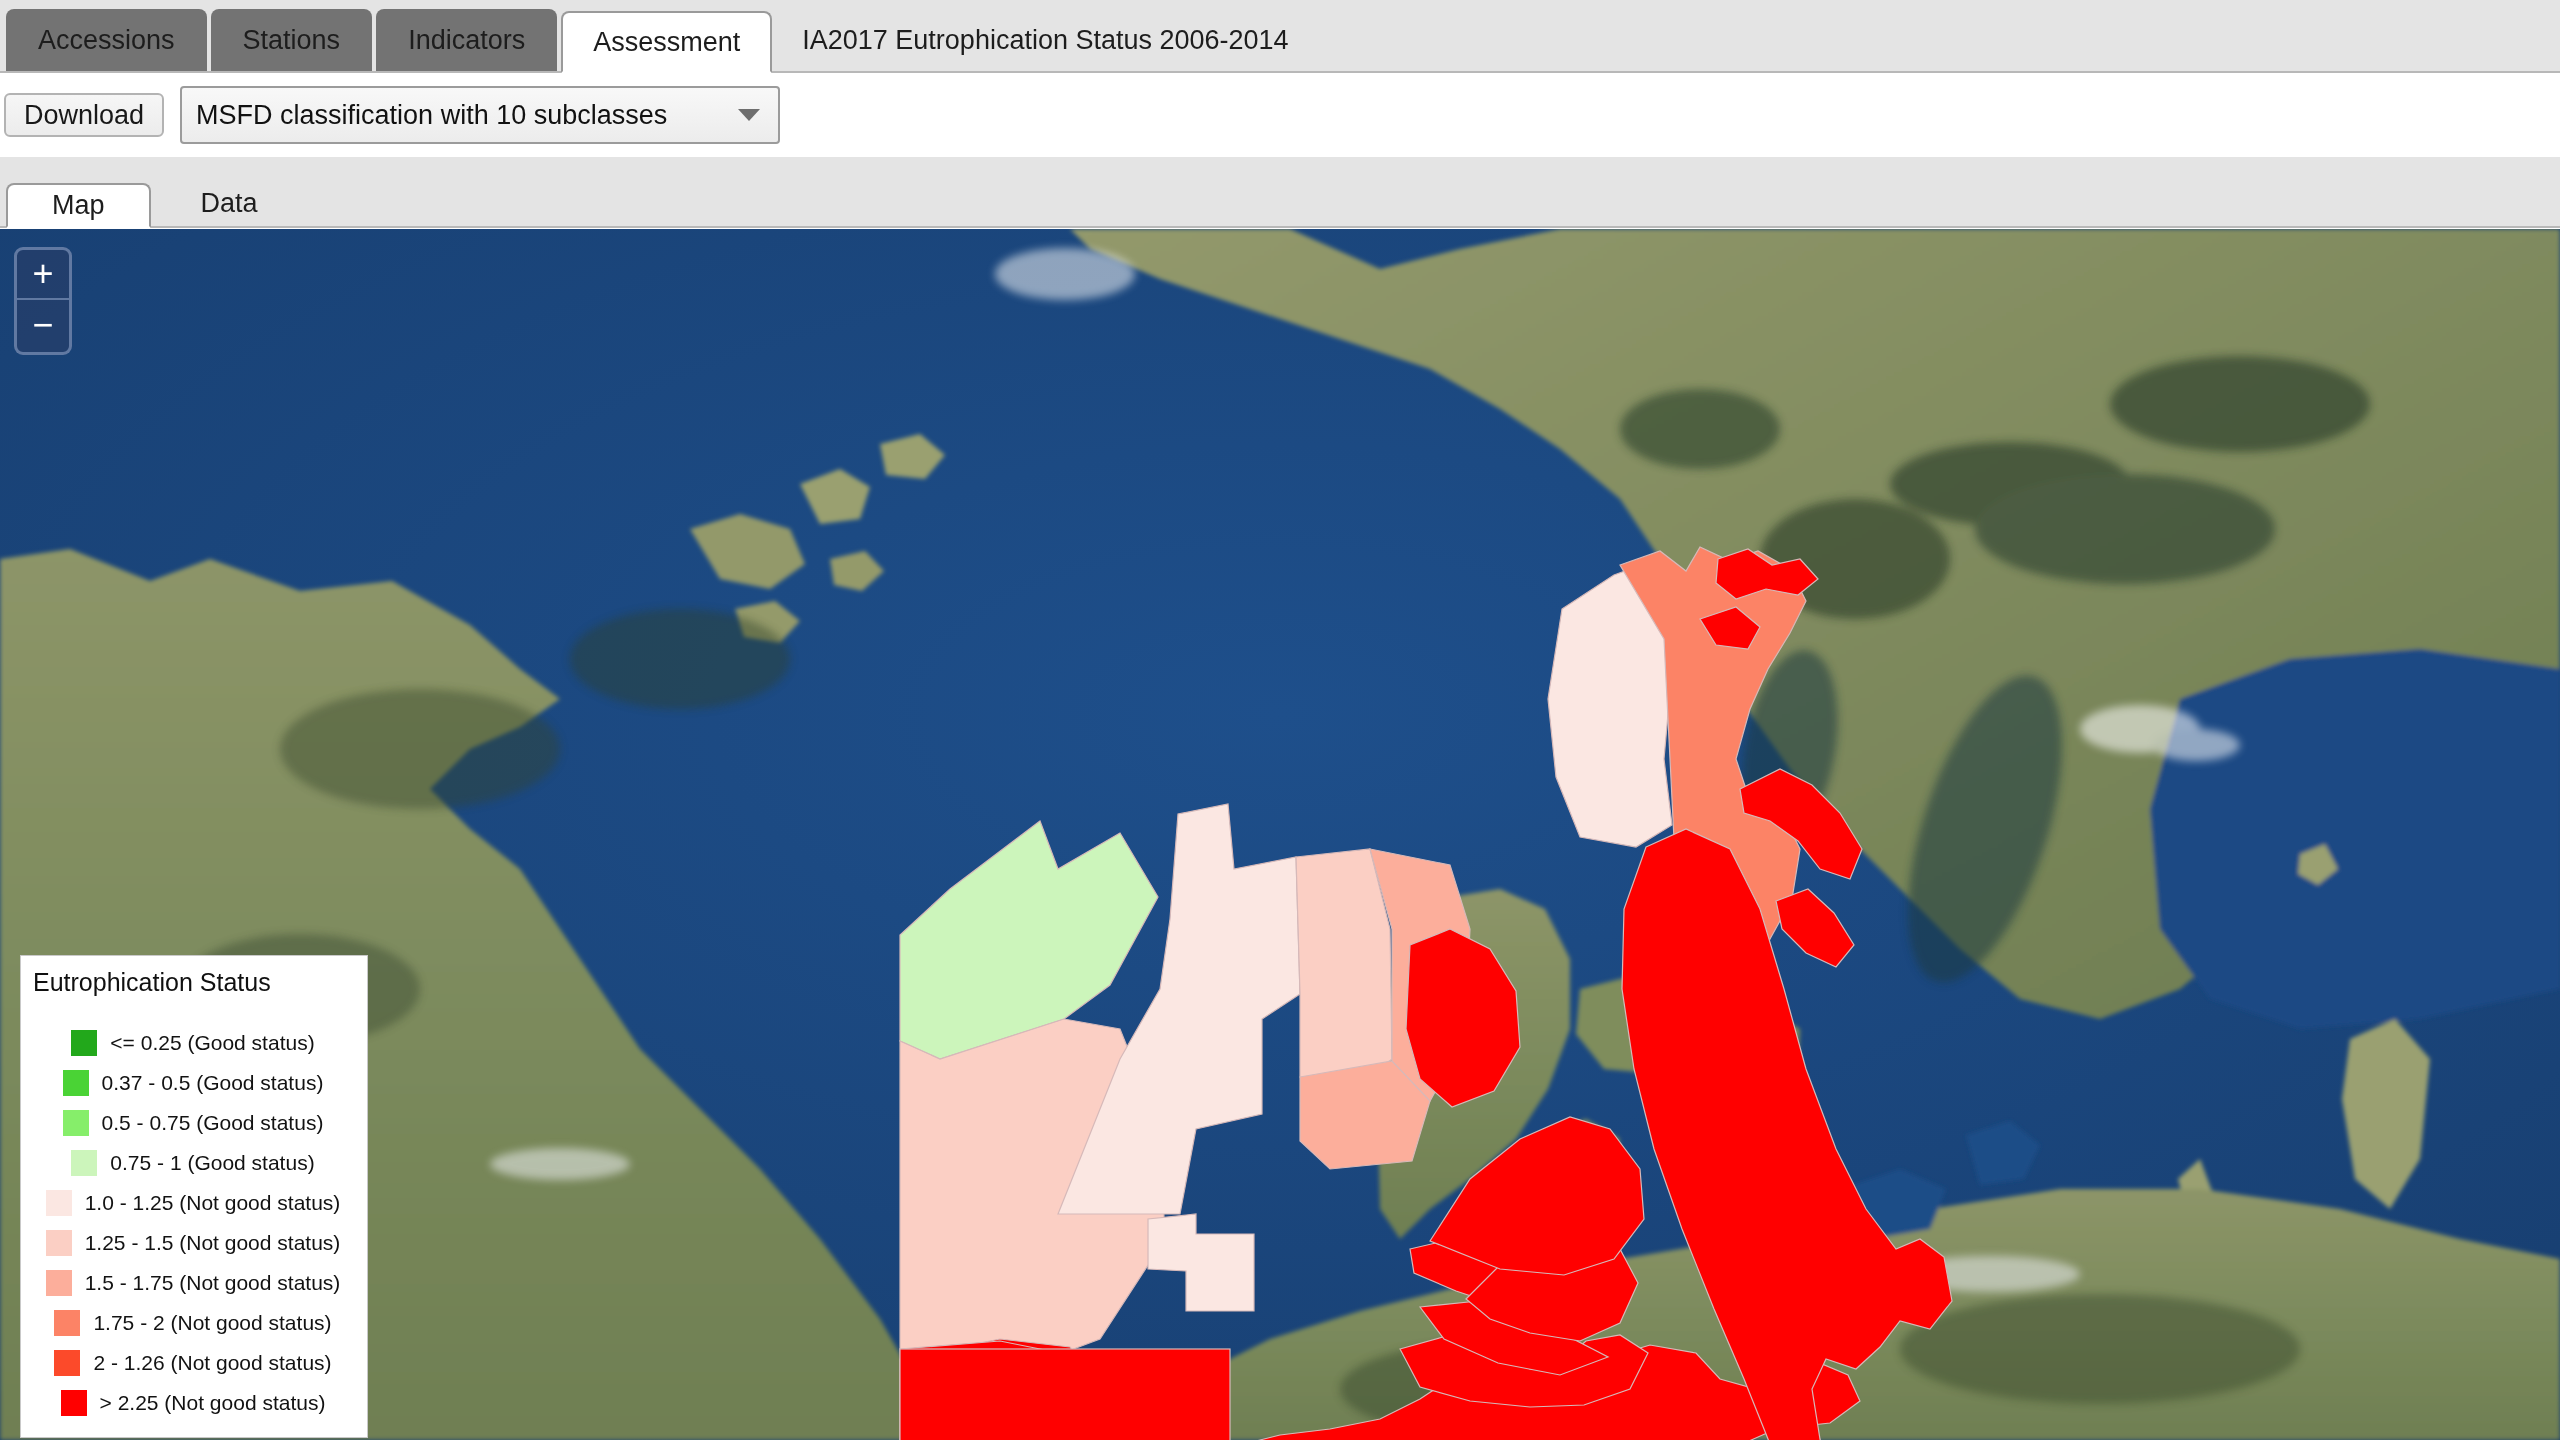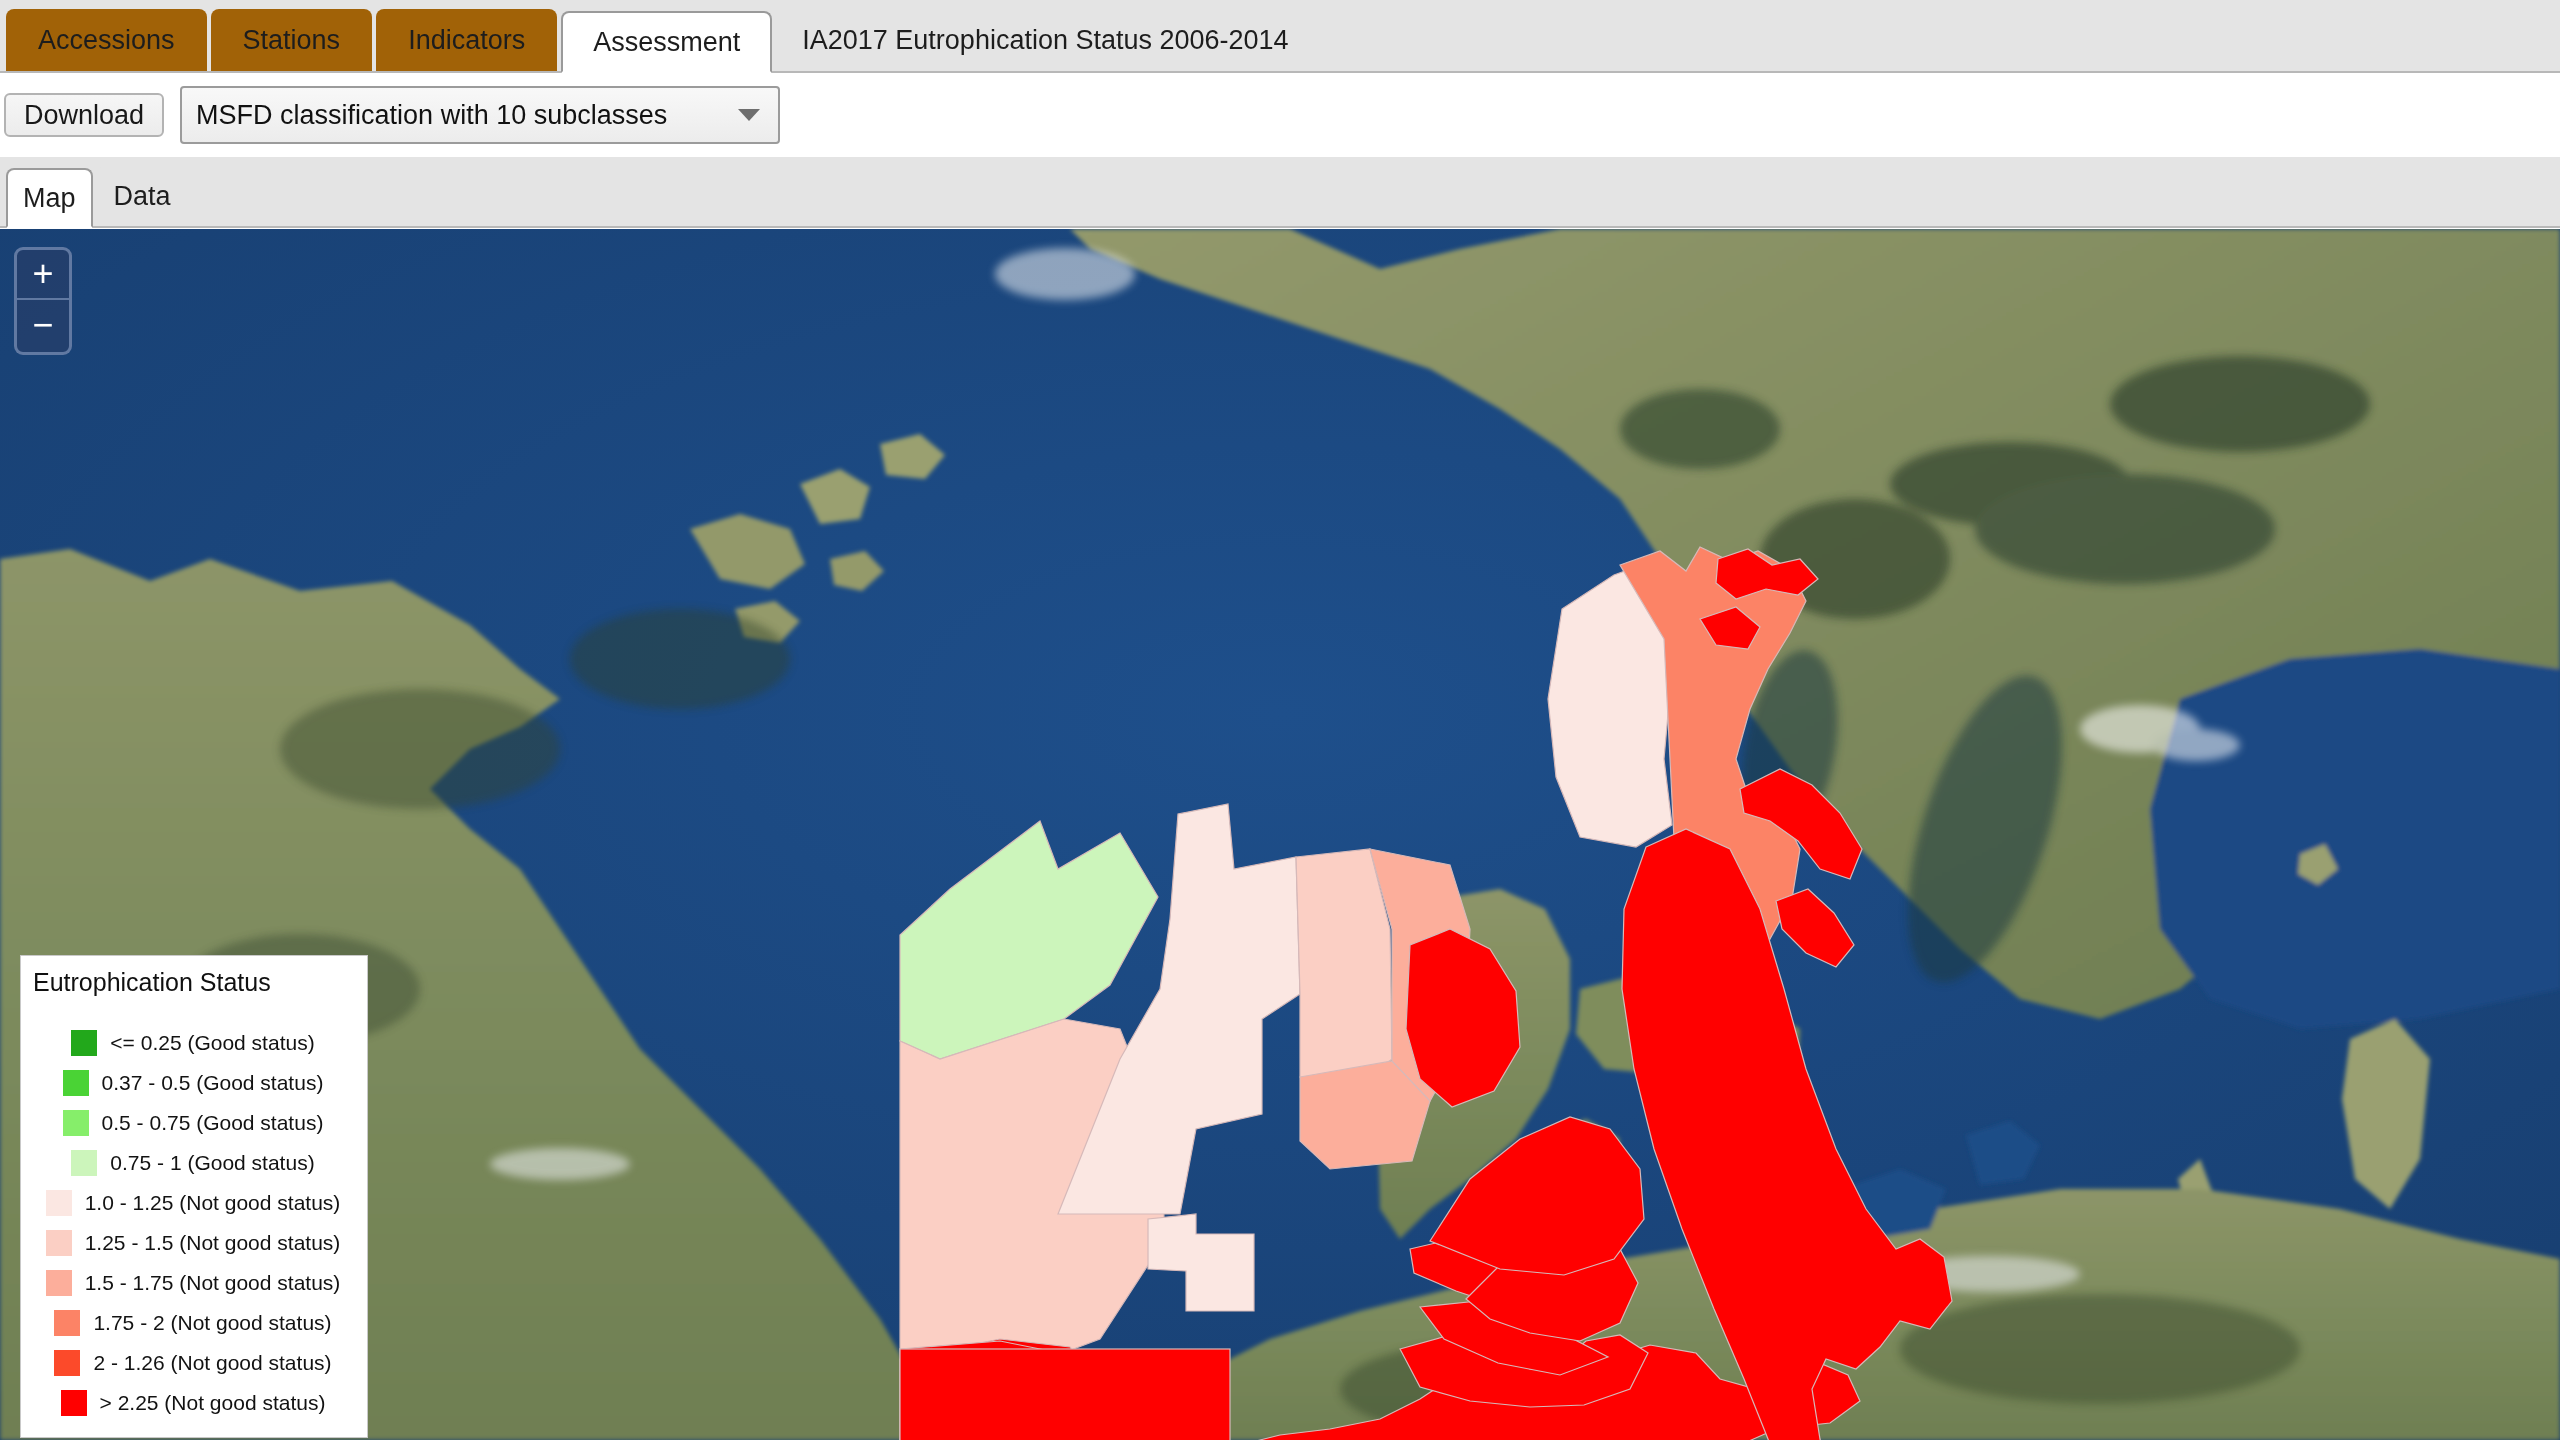--- a/index.html
+++ b/index.html
@@ -18,21 +18,21 @@
     border-bottom: 2px solid #b8b8b8;
     display: flex; align-items: flex-end;
     padding-left: 6px;
   }
   .top-tab {
     height: 62px;
     margin-right: 4px;
     padding: 0 30px;
     display: flex; align-items: center; justify-content: center;
     font-size: 27px; color: #1d1d1d;
-    background: #a16207;
+    background: #737373;
     border: 2px solid transparent;
     border-radius: 8px 8px 0 0;
     white-space: nowrap;
     cursor: pointer;
     position: relative;
   }
   .top-tab.active {
     background: #ffffff;
     border: 2px solid #9a9a9a;
     border-bottom: 2px solid #ffffff;
@@ -94,23 +94,23 @@
   
   #sub-tabbar {
     position: absolute; left: 0; top: 157px;
     width: 2560px; height: 71px;
     background: #e4e4e4;
     border-bottom: 2px solid #b8b8b8;
     display: flex; align-items: flex-end;
     padding-left: 6px;
   }
   .sub-tab {
-    height: 60px;
+    height: 45px;
     margin-right: 4px;
-    padding: 0 15px;
+    padding: 0 44px;
     display: flex; align-items: center; justify-content: center;
     font-size: 27px; color: #1d1d1d;
     background: #e4e4e4;
     border: 2px solid transparent;
     border-radius: 8px 8px 0 0;
     cursor: pointer;
     white-space: nowrap;
   }
   .sub-tab.active {
     background: #ffffff;

